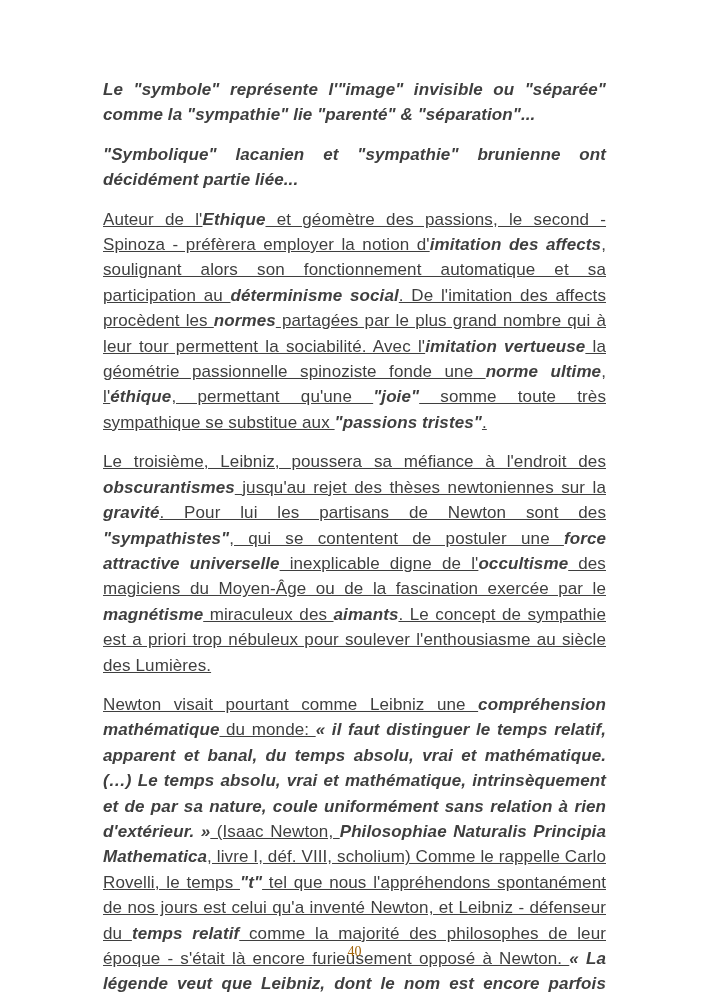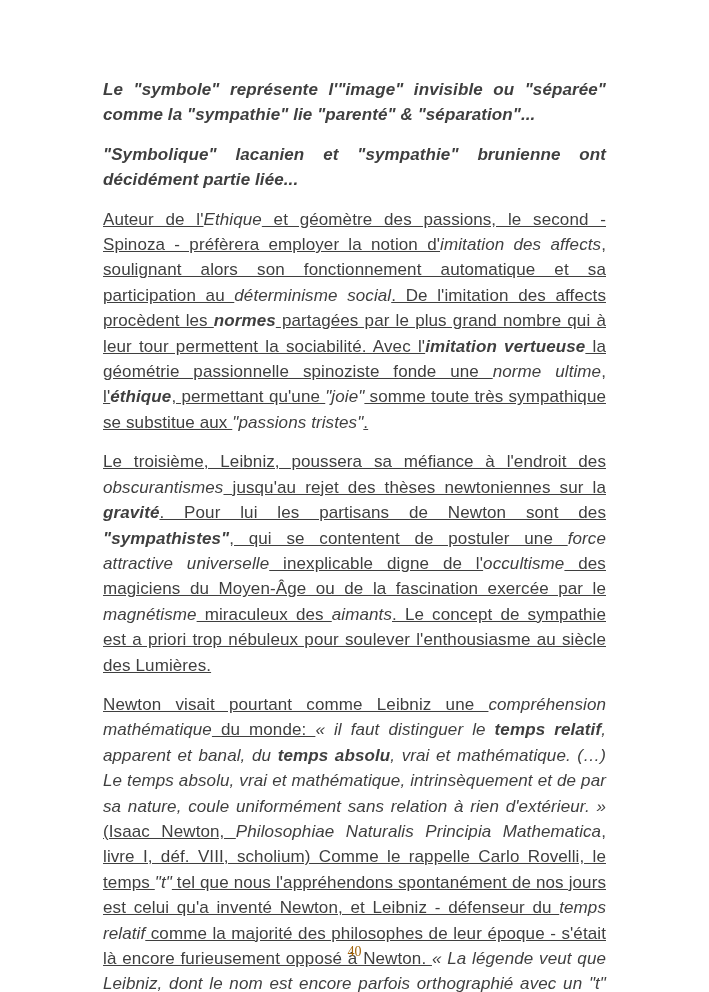--- a/index.html
+++ b/index.html
@@ -23,21 +23,21 @@
     width: 503px;
   }
   .content p {
     margin: 0 0 14px 0;
     font-size: 17px;
     line-height: 25.4px;
     text-align: justify;
     letter-spacing: 0.1px;
   }
   .run-r { font-style: normal; font-weight: 400; text-decoration: underline; }
-  .run-i { font-style: italic; font-weight: 400; }
+  .run-i { font-style: italic; font-weight: 700; }
   .run-bi { font-style: italic; font-weight: 700; }
   .page-number {
     position: absolute;
     left: 0;
     bottom: 32px;
     width: 100%;
     text-align: center;
     font-family: "Liberation Serif", "DejaVu Serif", serif;
     font-size: 14px;
     color: #a16207;

